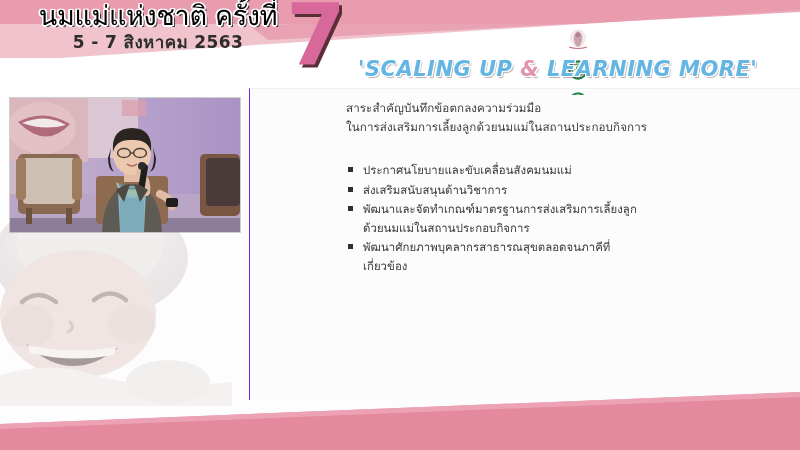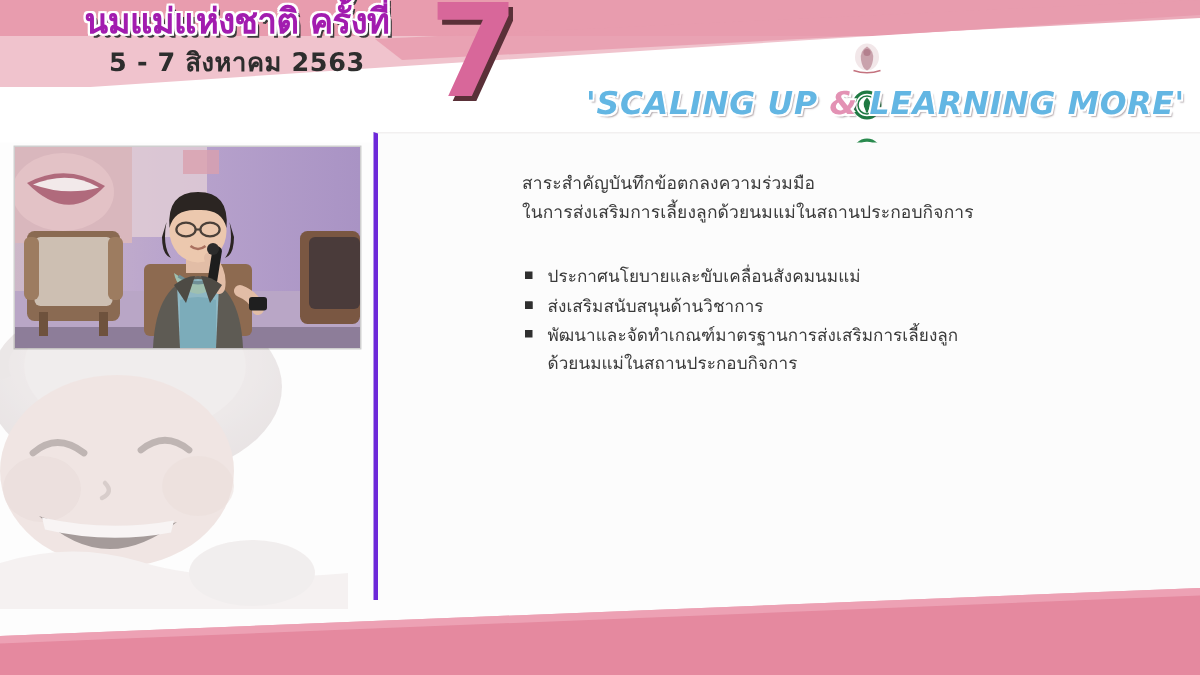--- a/index.html
+++ b/index.html
@@ -62,22 +62,22 @@
     text-shadow:
       -1.4px -1.4px 0 #ffffff,  1.4px -1.4px 0 #ffffff,
       -1.4px  1.4px 0 #ffffff,  1.4px  1.4px 0 #ffffff,
        0 -1.5px 0 #ffffff, 0 1.5px 0 #ffffff,
       -1.5px 0 0 #ffffff, 1.5px 0 0 #ffffff,
        2.4px 2.4px 0 #3a3a3a;
     white-space:nowrap;
   }
   .title-l2 {
     font-family:"DejaVu Sans", sans-serif;
-    font-size:23px; font-weight:bold; line-height:27px;
-    color:#a21caf;
+    font-size:27px; font-weight:normal; line-height:27px;
+    color:#000000;
     letter-spacing:-0.3px;
     text-shadow:
       -1.4px -1.4px 0 #ffffff,  1.4px -1.4px 0 #ffffff,
       -1.4px  1.4px 0 #ffffff,  1.4px  1.4px 0 #ffffff,
        0 -1.5px 0 #ffffff, 0 1.5px 0 #ffffff,
       -1.5px 0 0 #ffffff, 1.5px 0 0 #ffffff,
        2.4px 2.4px 0 #3a3a3a;
     white-space:nowrap;
   }
   .title-date {
@@ -109,21 +109,21 @@
   .logo svg { display:block; width:24px; height:24px; }
 
   
   .tagline {
     position:absolute; left:358px; top:57px; width:432px;
     font-family:"DejaVu Sans", sans-serif;
     font-size:21px; font-weight:bold;
     font-style:italic;
     letter-spacing:0.5px;
     color:#63b6e3;
-    text-align:right;
+    text-align:left;
     white-space:nowrap;
     text-shadow:
       -1.2px -1.2px 0 #ffffff, 1.2px -1.2px 0 #ffffff,
       -1.2px  1.2px 0 #ffffff, 1.2px  1.2px 0 #ffffff,
        1.8px 1.8px 1px rgba(90,70,80,.45);
     z-index:5;
   }
   .tagline .amp { color:#e392b4; }
 
   
@@ -134,23 +134,23 @@
     overflow:hidden;
     box-shadow:0 0 0 1px rgba(0,0,0,.18);
   }
   .video svg { display:block; width:100%; height:100%; }
 
   
   .content {
     position:absolute; left:249px; top:88px;
     width:551px; height:312px;
     background:#fcfcfc;
-    border-left:3px solid #6d28d9;
+    border-left:1px solid #6d28d9;
     border-top:1px solid #f2f0f0;
-    padding:24px 14px 0 96px;
+    padding:10px 14px 0 96px;
   }
   .c-heading {
     font-family:"DejaVu Sans", sans-serif;
     font-size:11.6px; line-height:19px; color:#3a3a3a;
     letter-spacing:0.1px;
     white-space:nowrap;
   }
   .bullets { margin-top:24px; list-style:none; }
   .bullets li {
     position:relative;
@@ -380,20 +380,25 @@
       </li>
       <li>
         <span class="bsq"></span>
         <span>ส่งเสริมสนับสนุนด้านวิชาการ</span>
       </li>
       <li>
         <span class="bsq"></span>
         <span>พัฒนาและจัดทำเกณฑ์มาตรฐานการส่งเสริมการเลี้ยงลูก</span>
         <span class="l2">ด้วยนมแม่ในสถานประกอบกิจการ</span>
       </li>
+      <li>
+        <span class="bsq"></span>
+        <span>พัฒนาศักยภาพบุคลากรสาธารณสุขตลอดจนภาคีที่</span>
+        <span class="l2">เกี่ยวข้อง</span>
+      </li>
     </ul>
   </div>
 
   <div class="footer-wedge">
     <svg viewBox="0 0 800 62" preserveAspectRatio="none" xmlns="http://www.w3.org/2000/svg">
       <polygon points="0,36 800,4 800,62 0,62" fill="#e5899f"></polygon>
       <polygon points="0,36 800,4 800,9 0,41" fill="#efa9bb" opacity=".75"></polygon>
     </svg>
   </div>
 

